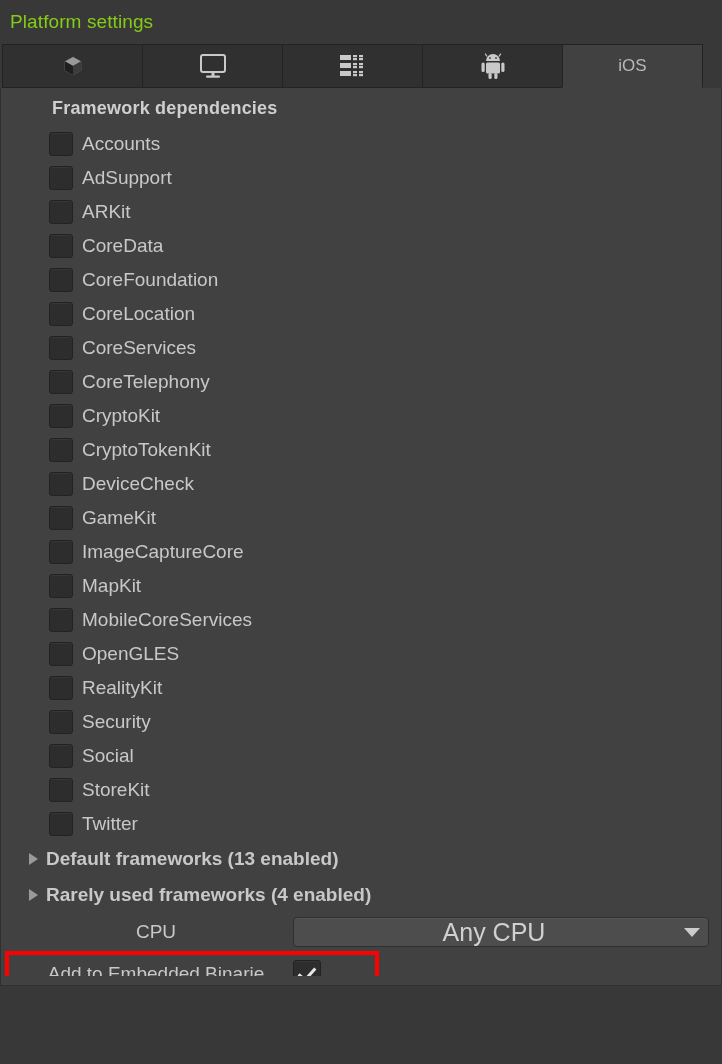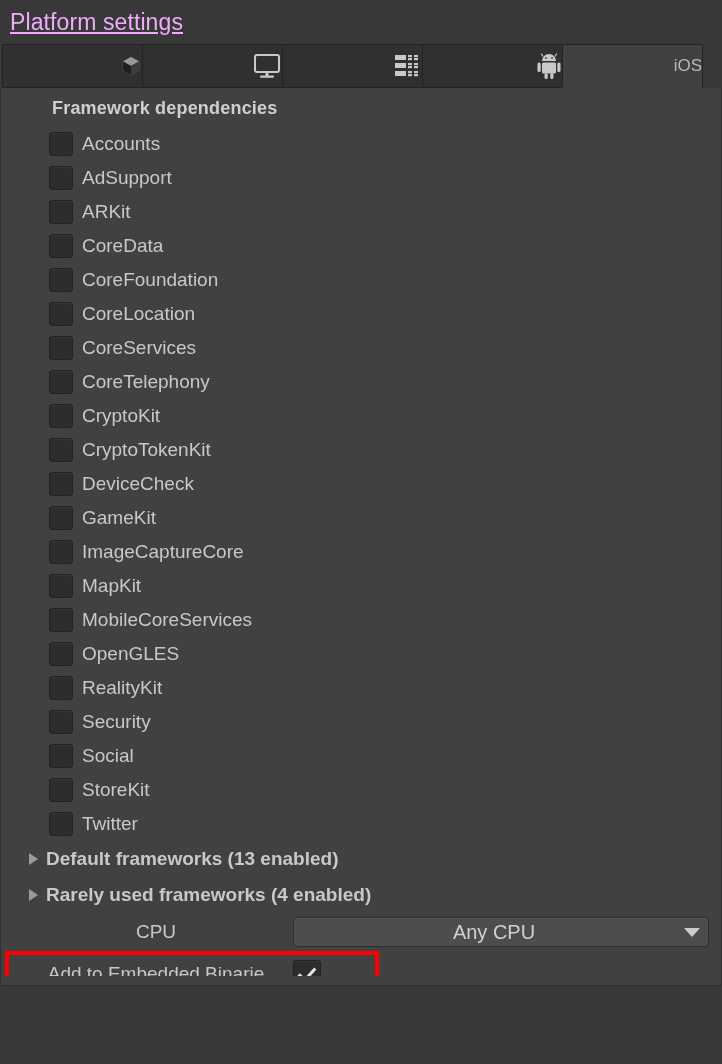--- a/index.html
+++ b/index.html
@@ -19,43 +19,42 @@
   
   #panel-header {
     height: 44px;
     background: #383838;
     display: flex;
     align-items: center;
     padding-left: 10px;
     box-sizing: border-box;
   }
   #panel-title {
-    font-size: 23px;
-    color: #f0abfc;
+    font-size: 19px;
+    color: #84cc16;
     letter-spacing: 0.1px;
-    text-decoration: underline;
   }
 
   
   #tab-bar {
     height: 44px;
     display: flex;
     background: #383838;
     padding: 0 2px;
     box-sizing: border-box;
   }
   .tab {
     flex: 0 0 141px;
     background: #303030;
     border: 1px solid #232323;
     border-bottom: 1px solid #232323;
     margin-right: -1px;
     display: flex;
     align-items: center;
-    justify-content: flex-end;
+    justify-content: center;
     box-sizing: border-box;
     position: relative;
   }
   .tab.selected {
     background: #414141;
     border-bottom-color: #414141;
     z-index: 3;
   }
   .tab-label {
     font-size: 17px;
@@ -164,21 +163,21 @@
     background: #4d4d4d;
     border: 1px solid #303030;
     border-radius: 4px;
     display: flex;
     align-items: center;
     padding: 0 8px 0 10px;
     box-sizing: border-box;
     box-shadow: inset 0 1px 0 rgba(255,255,255,0.05);
   }
   .dropdown-value {
-    font-size: 20px;
+    font-size: 25px;
     color: #d0d0d0;
     flex: 1 1 auto;
     white-space: nowrap;
   }
   .dropdown-arrow {
     width: 0; height: 0;
     border-left: 8px solid transparent;
     border-right: 8px solid transparent;
     border-top: 9px solid #cccccc;
     flex: 0 0 auto;

